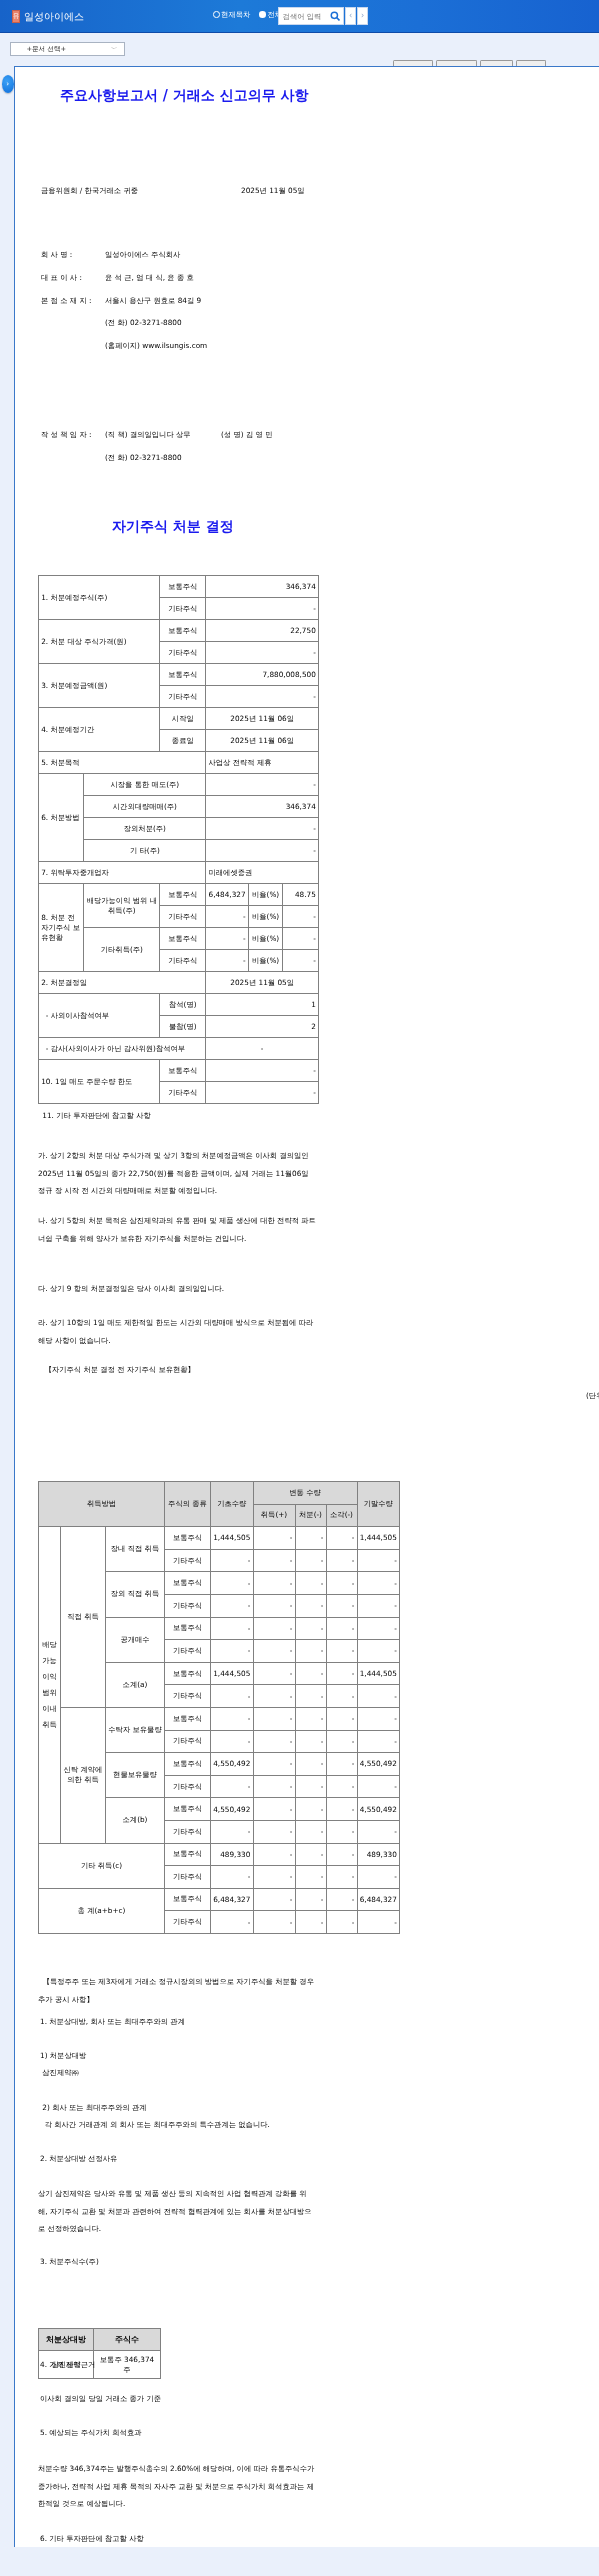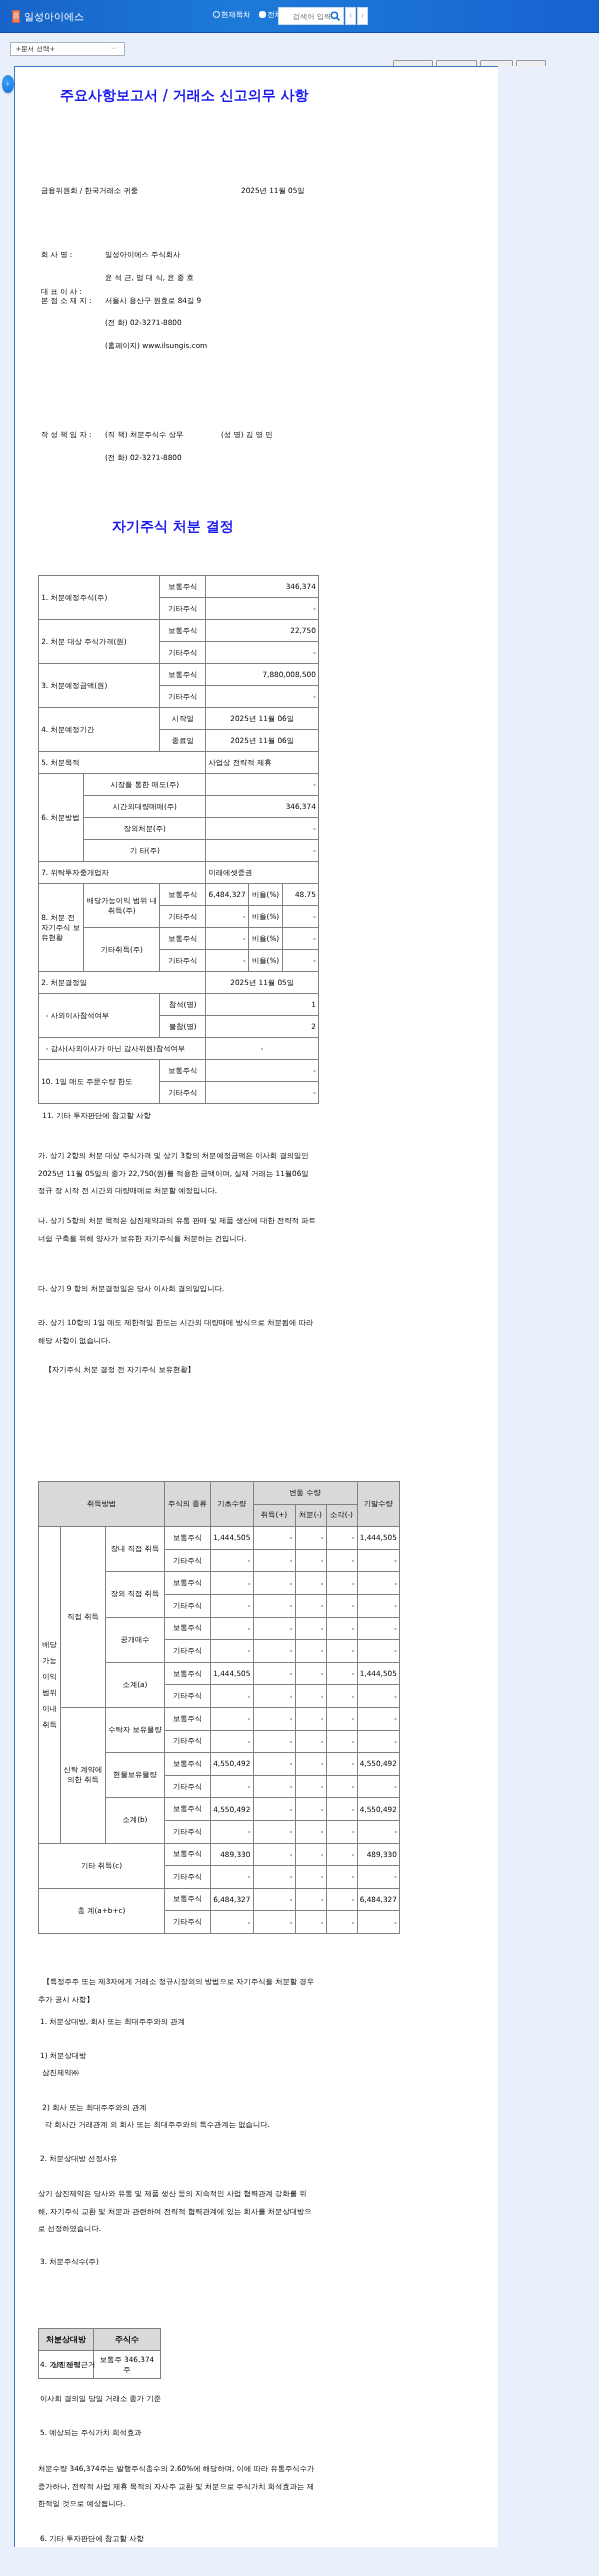--- a/index.html
+++ b/index.html
@@ -6,29 +6,29 @@
   html, body { width: 600px; height: 2576px; overflow: hidden; background: #eaf0fb; font-family: "DejaVu Sans", "Liberation Sans", sans-serif; color: #000; }
   .header { position: absolute; left: 0; top: 0; width: 600px; height: 33px; background: linear-gradient(90deg, #1763c9 0%, #1d7ad8 40%, #1b6fd6 70%, #1762d0 100%); border-bottom: 0.7px solid #0e4ba8; }
   .badge { position: absolute; left: 11.6px; top: 10.2px; width: 8.7px; height: 12.4px; background: #e8846c; border: 0.7px solid #c9604a; color: #fff; font-size: 6.6px; line-height: 11px; text-align: center; }
   .app-title { position: absolute; left: 24px; top: 9.5px; font-size: 10px; color: #fff; }
   .radio-group { position: absolute; left: 213px; top: 9.5px; display: flex; gap: 9px; align-items: center; font-size: 7.3px; color: #fff; }
   .radio { display: inline-flex; align-items: center; gap: 1.5px; }
   .radio-dot { width: 6.6px; height: 6.6px; border-radius: 50%; display: inline-block; }
   .radio-dot.empty { border: 1.5px solid #fff; background: transparent; }
   .radio-dot.filled { background: #fff; }
   .search-box { position: absolute; left: 278px; top: 7.3px; width: 66px; height: 18px; background: #fff; border: 0.7px solid #c8d7ee; }
-  .search-input { border: none; outline: none; width: 48px; height: 16.7px; padding-left: 3.6px; font-size: 7.3px; color: #333; background: transparent; font-family: "DejaVu Sans", sans-serif; margin-left: 10px; }
+  .search-input { border: none; outline: none; width: 48px; height: 16.7px; padding-left: 3.6px; font-size: 7.3px; color: #333; background: transparent; font-family: "DejaVu Sans", sans-serif; }
   .search-icon { position: absolute; right: 2.9px; top: 2.9px; width: 10.2px; height: 10.2px; }
   .nav-btn { position: absolute; top: 7.3px; width: 11px; height: 18px; background: #fff; border: 0.7px solid #c8d7ee; color: #8aa3c9; font-size: 8px; text-align: center; line-height: 16.7px; }
-  .doc-select { position: absolute; left: 9.5px; top: 42px; width: 115px; height: 14px; background: #fff; border: 0.7px solid #a9b3c2; font-size: 6.6px; padding-left: 5px; line-height: 12.4px; color: #222; }
+  .doc-select { position: absolute; left: 9.5px; top: 42px; width: 115px; height: 14px; background: #fff; border: 0.7px solid #a9b3c2; font-size: 6.6px; padding-left: 16px; line-height: 12.4px; color: #222; }
   .doc-select .chev { position: absolute; right: 5.8px; top: 0; color: #999; font-size: 6.6px; }
   .tool-btns { position: absolute; left: 393px; top: 60px; display: flex; gap: 2.9px; }
   .tool-btn { height: 5.8px; border: 0.7px solid #999; border-bottom: none; border-radius: 1.5px 1.5px 0 0; background: #efefef; }
   .side-toggle { position: absolute; left: 1.5px; top: 75px; width: 12.4px; height: 18px; border-radius: 50%; background: radial-gradient(circle at 40% 35%, #3aa0f5, #0f6fdc); color: #fff; font-size: 7.3px; text-align: center; line-height: 18px; box-shadow: 0 0.7px 1.5px rgba(0,0,0,.3); }
-  .page { position: absolute; left: 14px; top: 66px; width: 484px; height: 2481px; background: #fff; border-left: 0.7px solid #3a78c9; border-top: 0.7px solid #3a78c9; overflow: hidden; }
+  .page { position: absolute; left: 14px; top: 66px; width: 586px; height: 2481px; background: #fff; border-left: 0.7px solid #3a78c9; border-top: 0.7px solid #3a78c9; overflow: hidden; }
   .content { position: absolute; left: 0; top: 0; width: 586px; font-family: "DejaVu Sans", sans-serif; font-size: 7.3px; }
   .main-title { position: absolute; left: 45px; top: 20.4px; font-family: "DejaVu Serif", serif; font-weight: bold; font-size: 14px; color: #1a1aee; }
   .line { position: absolute; font-size: 7.3px; white-space: nowrap; }
   .section-title { position: absolute; left: 97px; top: 451px; font-family: "DejaVu Serif", serif; font-weight: bold; font-size: 14px; color: #1a1aee; }
   table { border-collapse: collapse; font-size: 7.3px; }
   td, th { border: 0.7px solid #808080; padding: 0 2.2px; height: 22px; font-weight: normal; }
   table.t1 { position: absolute; left: 23px; top: 508px; width: 281px; border: 1.5px solid #000; }
   table.t1 td { height: 22px; }
   .c { text-align: center; }
   .r { text-align: right; }
@@ -82,29 +82,29 @@
 
 <div class="page">
   <div class="content">
     <div class="main-title">주요사항보고서 / 거래소 신고의무 사항</div>
 
     <div class="line" style="left:26px;top:119px">금융위원회 / 한국거래소 귀중</div>
     <div class="line" style="left:226px;top:119px">2025년  11월  05일</div>
 
     <div class="line" style="left:26px;top:183px">회      사      명 :</div>
     <div class="line" style="left:90px;top:183px">일성아이에스 주식회사</div>
-    <div class="line" style="left:26px;top:220px">대   표   이   사 :</div>
+    <div class="line" style="left:26px;top:206px">대   표   이   사 :</div>
     <div class="line" style="left:90px;top:206px">윤 석 근, 엄 대 식, 윤 종 호</div>
     <div class="line" style="left:26px;top:229px">본 점  소 재 지 :</div>
     <div class="line" style="left:90px;top:229px">서울시 용산구 원효로 84길 9</div>
     <div class="line" style="left:90px;top:251px">(전  화) 02-3271-8800</div>
     <div class="line" style="left:90px;top:274px">(홈페이지) www.ilsungis.com</div>
 
     <div class="line" style="left:26px;top:363px">작 성 책 임 자 :</div>
-    <div class="line" style="left:90px;top:363px">(직  책) 처분주식수  상무</div>
+    <div class="line" style="left:90px;top:363px">(직  책) 결의일입니다  상무</div>
     <div class="line" style="left:206px;top:363px">(성  명) 김 영 민</div>
     <div class="line" style="left:90px;top:386px">(전  화) 02-3271-8800</div>
 
     <div class="section-title">자기주식 처분 결정</div>
 
     <table class="t1">
       <colgroup>
           <col style="width:46px">
           <col style="width:77px">
           <col style="width:47px">

